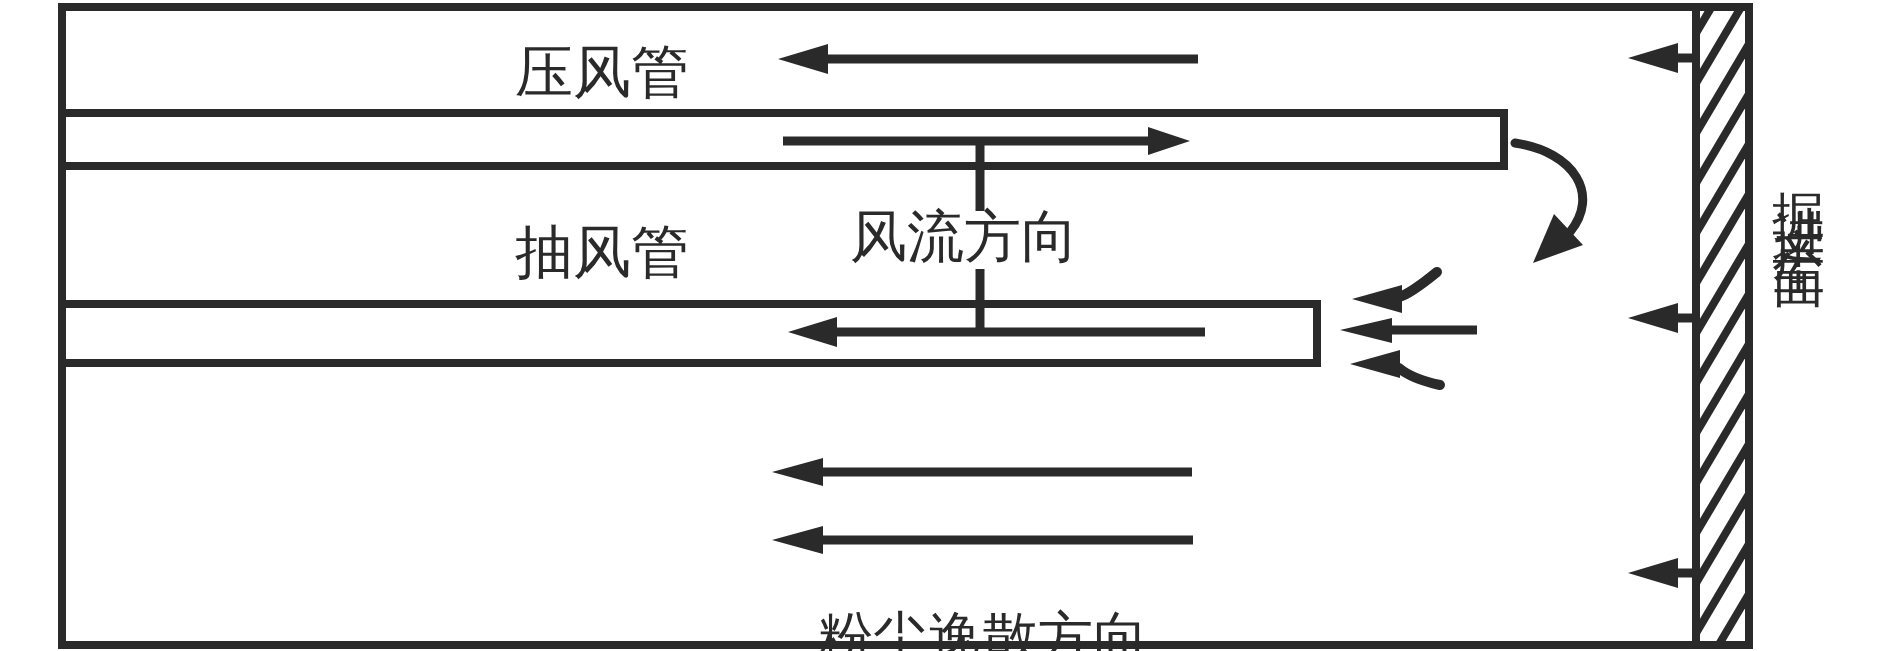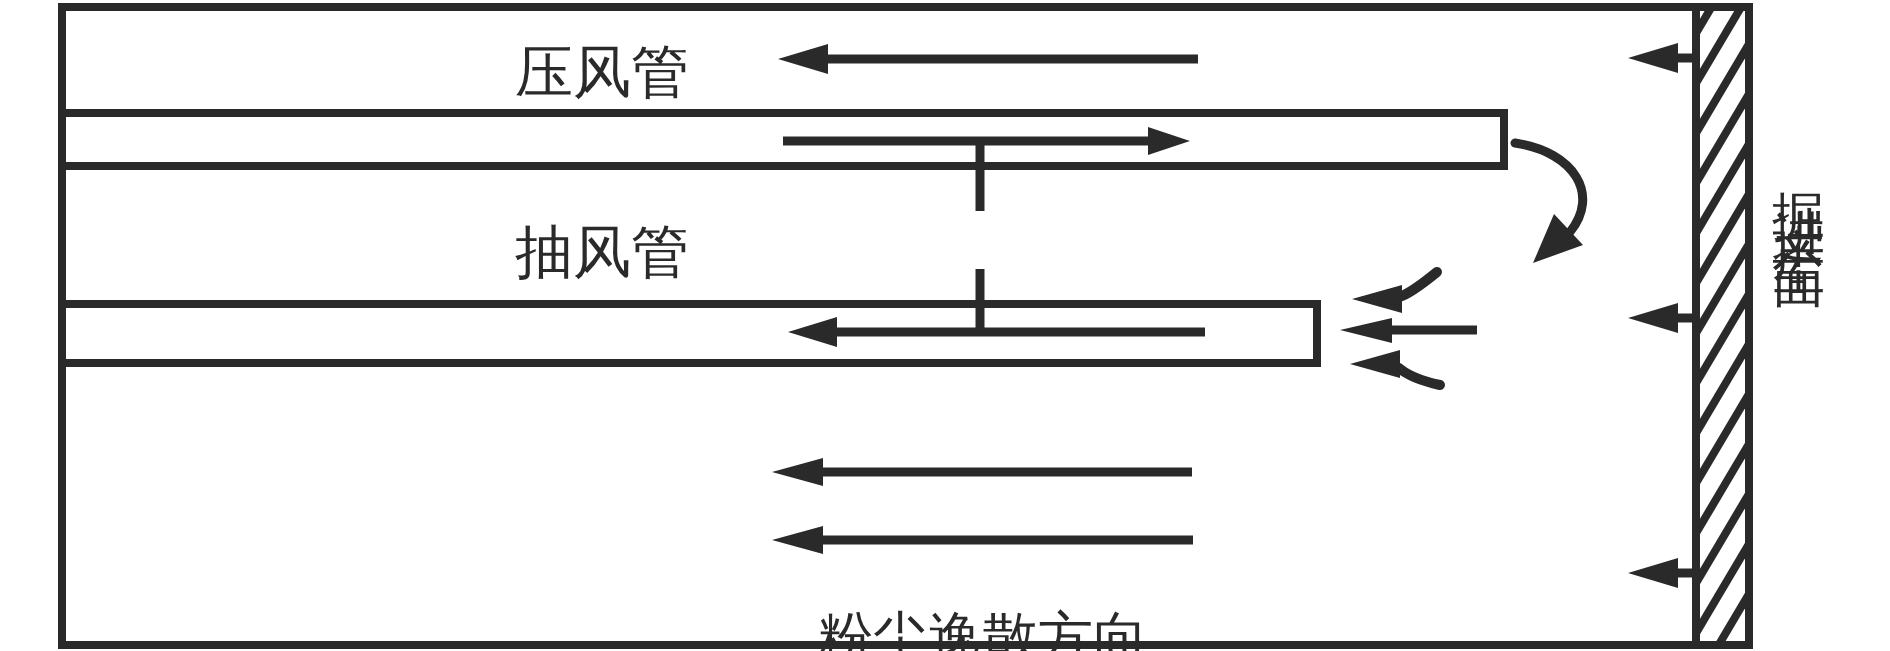--- a/index.html
+++ b/index.html
@@ -123,16 +123,17 @@
       <polygon points="1678,43 1678,73 1628,58" fill="#2a2a2a"></polygon>
       <line x1="1696" y1="318" x2="1672" y2="318" stroke="#2a2a2a" stroke-width="9"></line>
       <polygon points="1678,303 1678,333 1628,318" fill="#2a2a2a"></polygon>
       <line x1="1696" y1="573" x2="1672" y2="573" stroke="#2a2a2a" stroke-width="9"></line>
       <polygon points="1678,558 1678,588 1628,573" fill="#2a2a2a"></polygon>
     </g>
   </svg>
 
   <div class="lbl lbl-pressure">压风管</div>
   <div class="lbl lbl-exhaust">抽风管</div>
+  <div class="lbl lbl-airflow">风流方向</div>
   <div class="lbl lbl-dust">粉尘逸散方向</div>
   <div class="lbl lbl-face">掘进产尘面</div>
 
 </div>
 
 </body></html>

